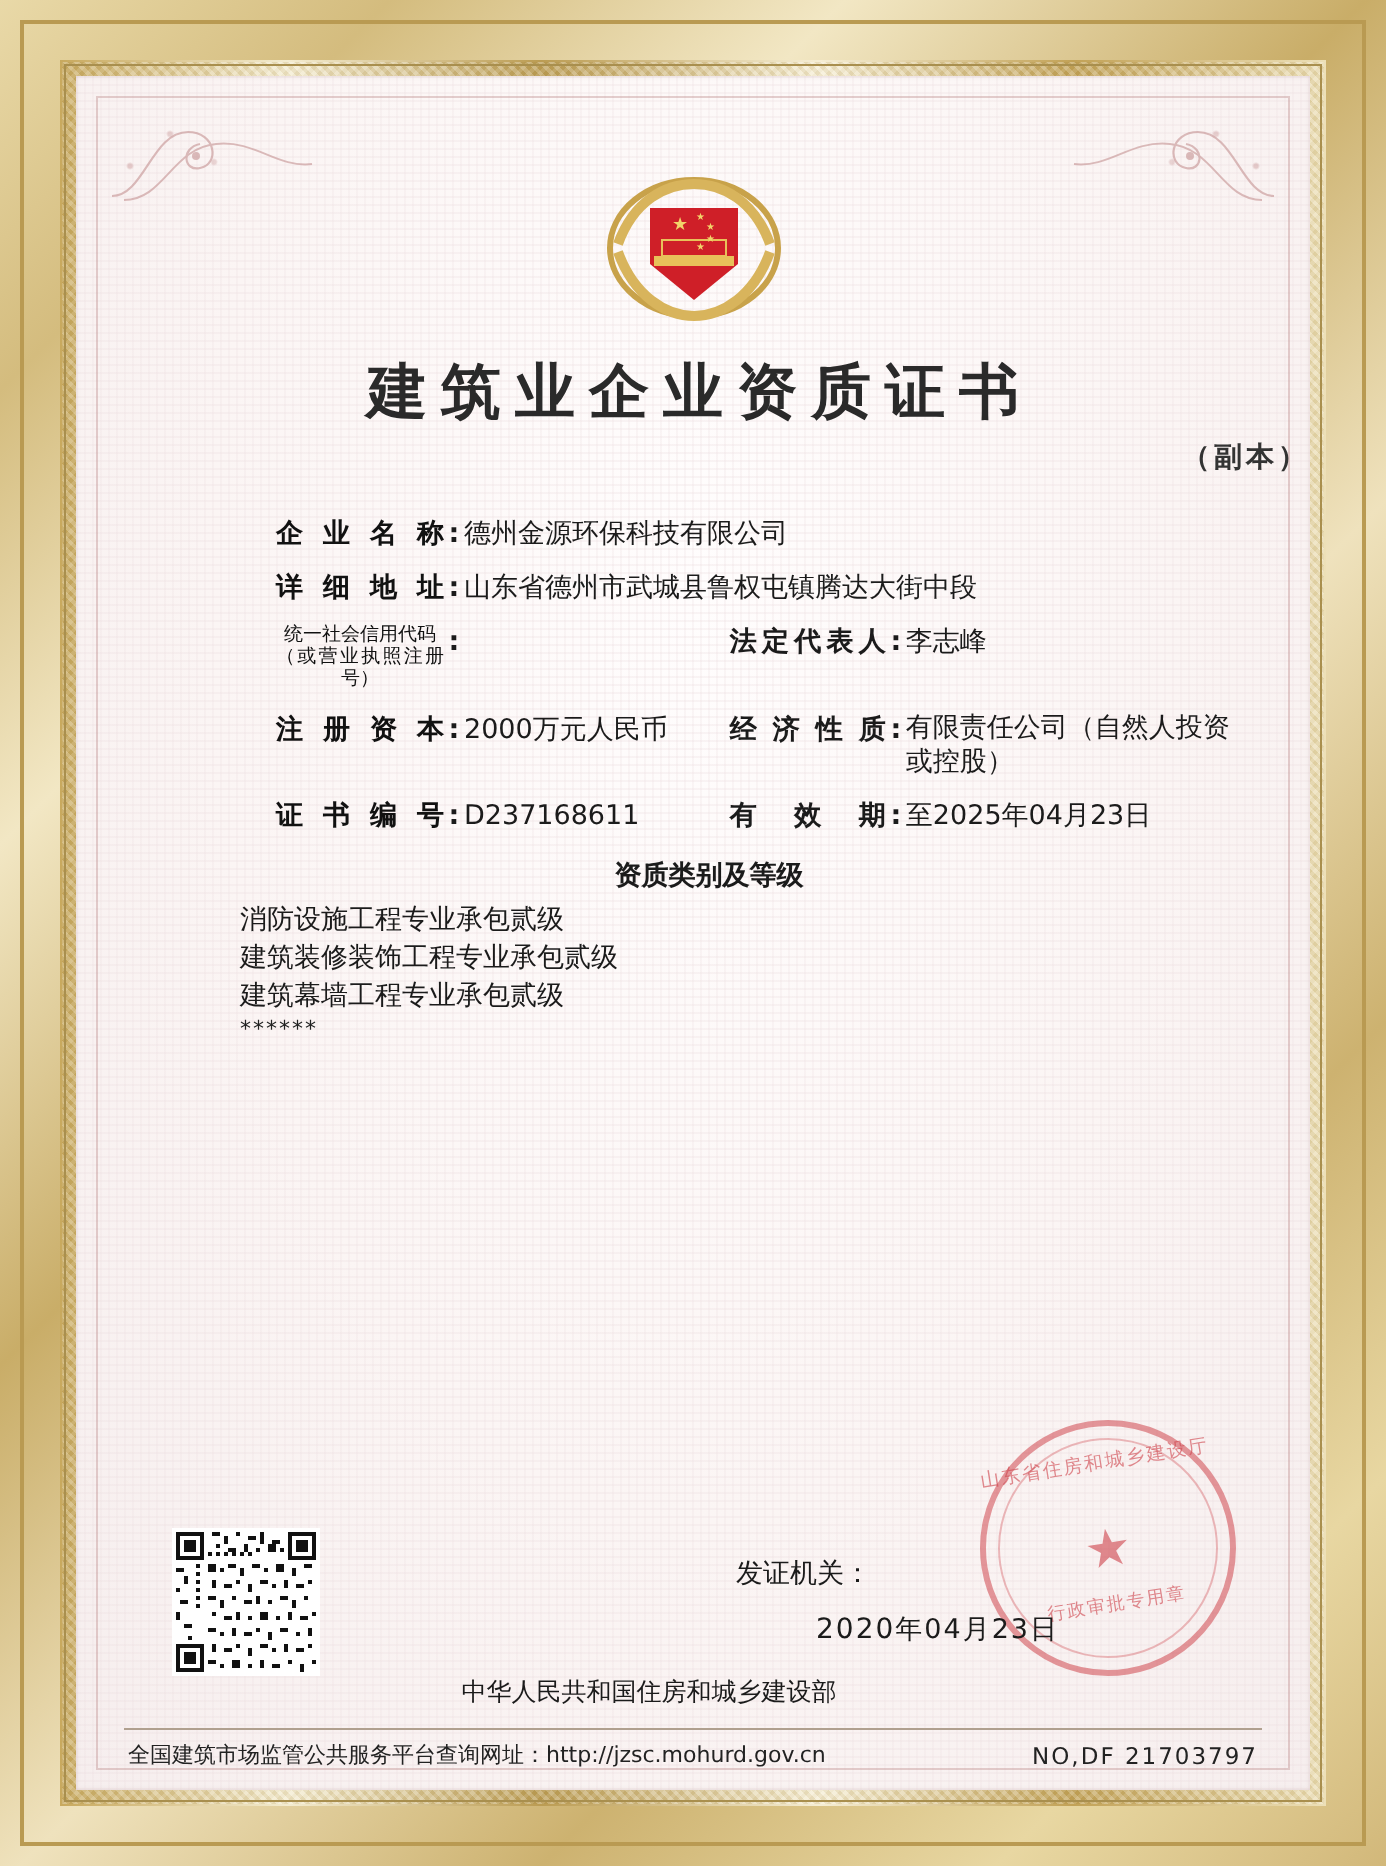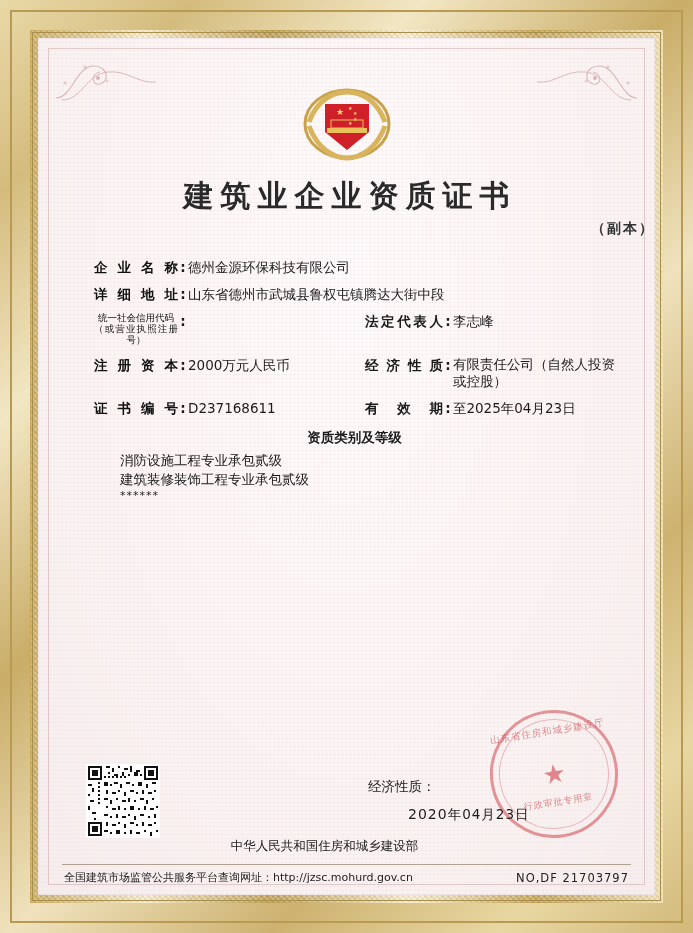--- a/index.html
+++ b/index.html
@@ -157,20 +157,21 @@
     margin-bottom: 9px;
   }
   .lbl {
     width: 84px;
     flex: 0 0 84px;
     text-align: justify;
     text-align-last: justify;
     font-weight: bold;
     color: #111;
     line-height: 18px;
+    margin-left: 44px;
   }
   .lbl.two-line {
     font-size: 9.5px;
     font-weight: normal;
     line-height: 11px;
     text-align-last: center;
     padding-top: 0px;
   }
   .colon {
     flex: 0 0 10px;
@@ -437,34 +438,35 @@
           <div class="colon">:</div>
           <div class="val">至2025年04月23日</div>
         </div>
       </div>
 
       <div>
         <div class="qual-head">资质类别及等级</div>
         <ul class="qual-list">
           <li>消防设施工程专业承包贰级</li>
           <li>建筑装修装饰工程专业承包贰级</li>
+          <li>建筑幕墙工程专业承包贰级</li>
         </ul>
         <div class="qual-stars">******</div>
       </div>
 
     </div>
 
     <div class="seal">
       <div class="seal-inner"></div>
       <div class="seal-top-text">山东省住房和城乡建设厅</div>
       <div class="seal-star">★</div>
       <div class="seal-bottom-text">行政审批专用章</div>
     </div>
 
-    <div class="issuer-row">经济性质：</div>
+    <div class="issuer-row">发证机关：</div>
 
     <div class="issue-date">
       <span class="y">2020</span><span>年</span><span>04</span><span>月</span><span>23</span><span>日</span>
     </div>
 
     <div class="ministry">中华人民共和国住房和城乡建设部</div>
 
     <svg class="qr" viewBox="0 0 37 37" shape-rendering="crispEdges">
       <rect width="37" height="37" fill="#ffffff"></rect>
       <g fill="#111111">

